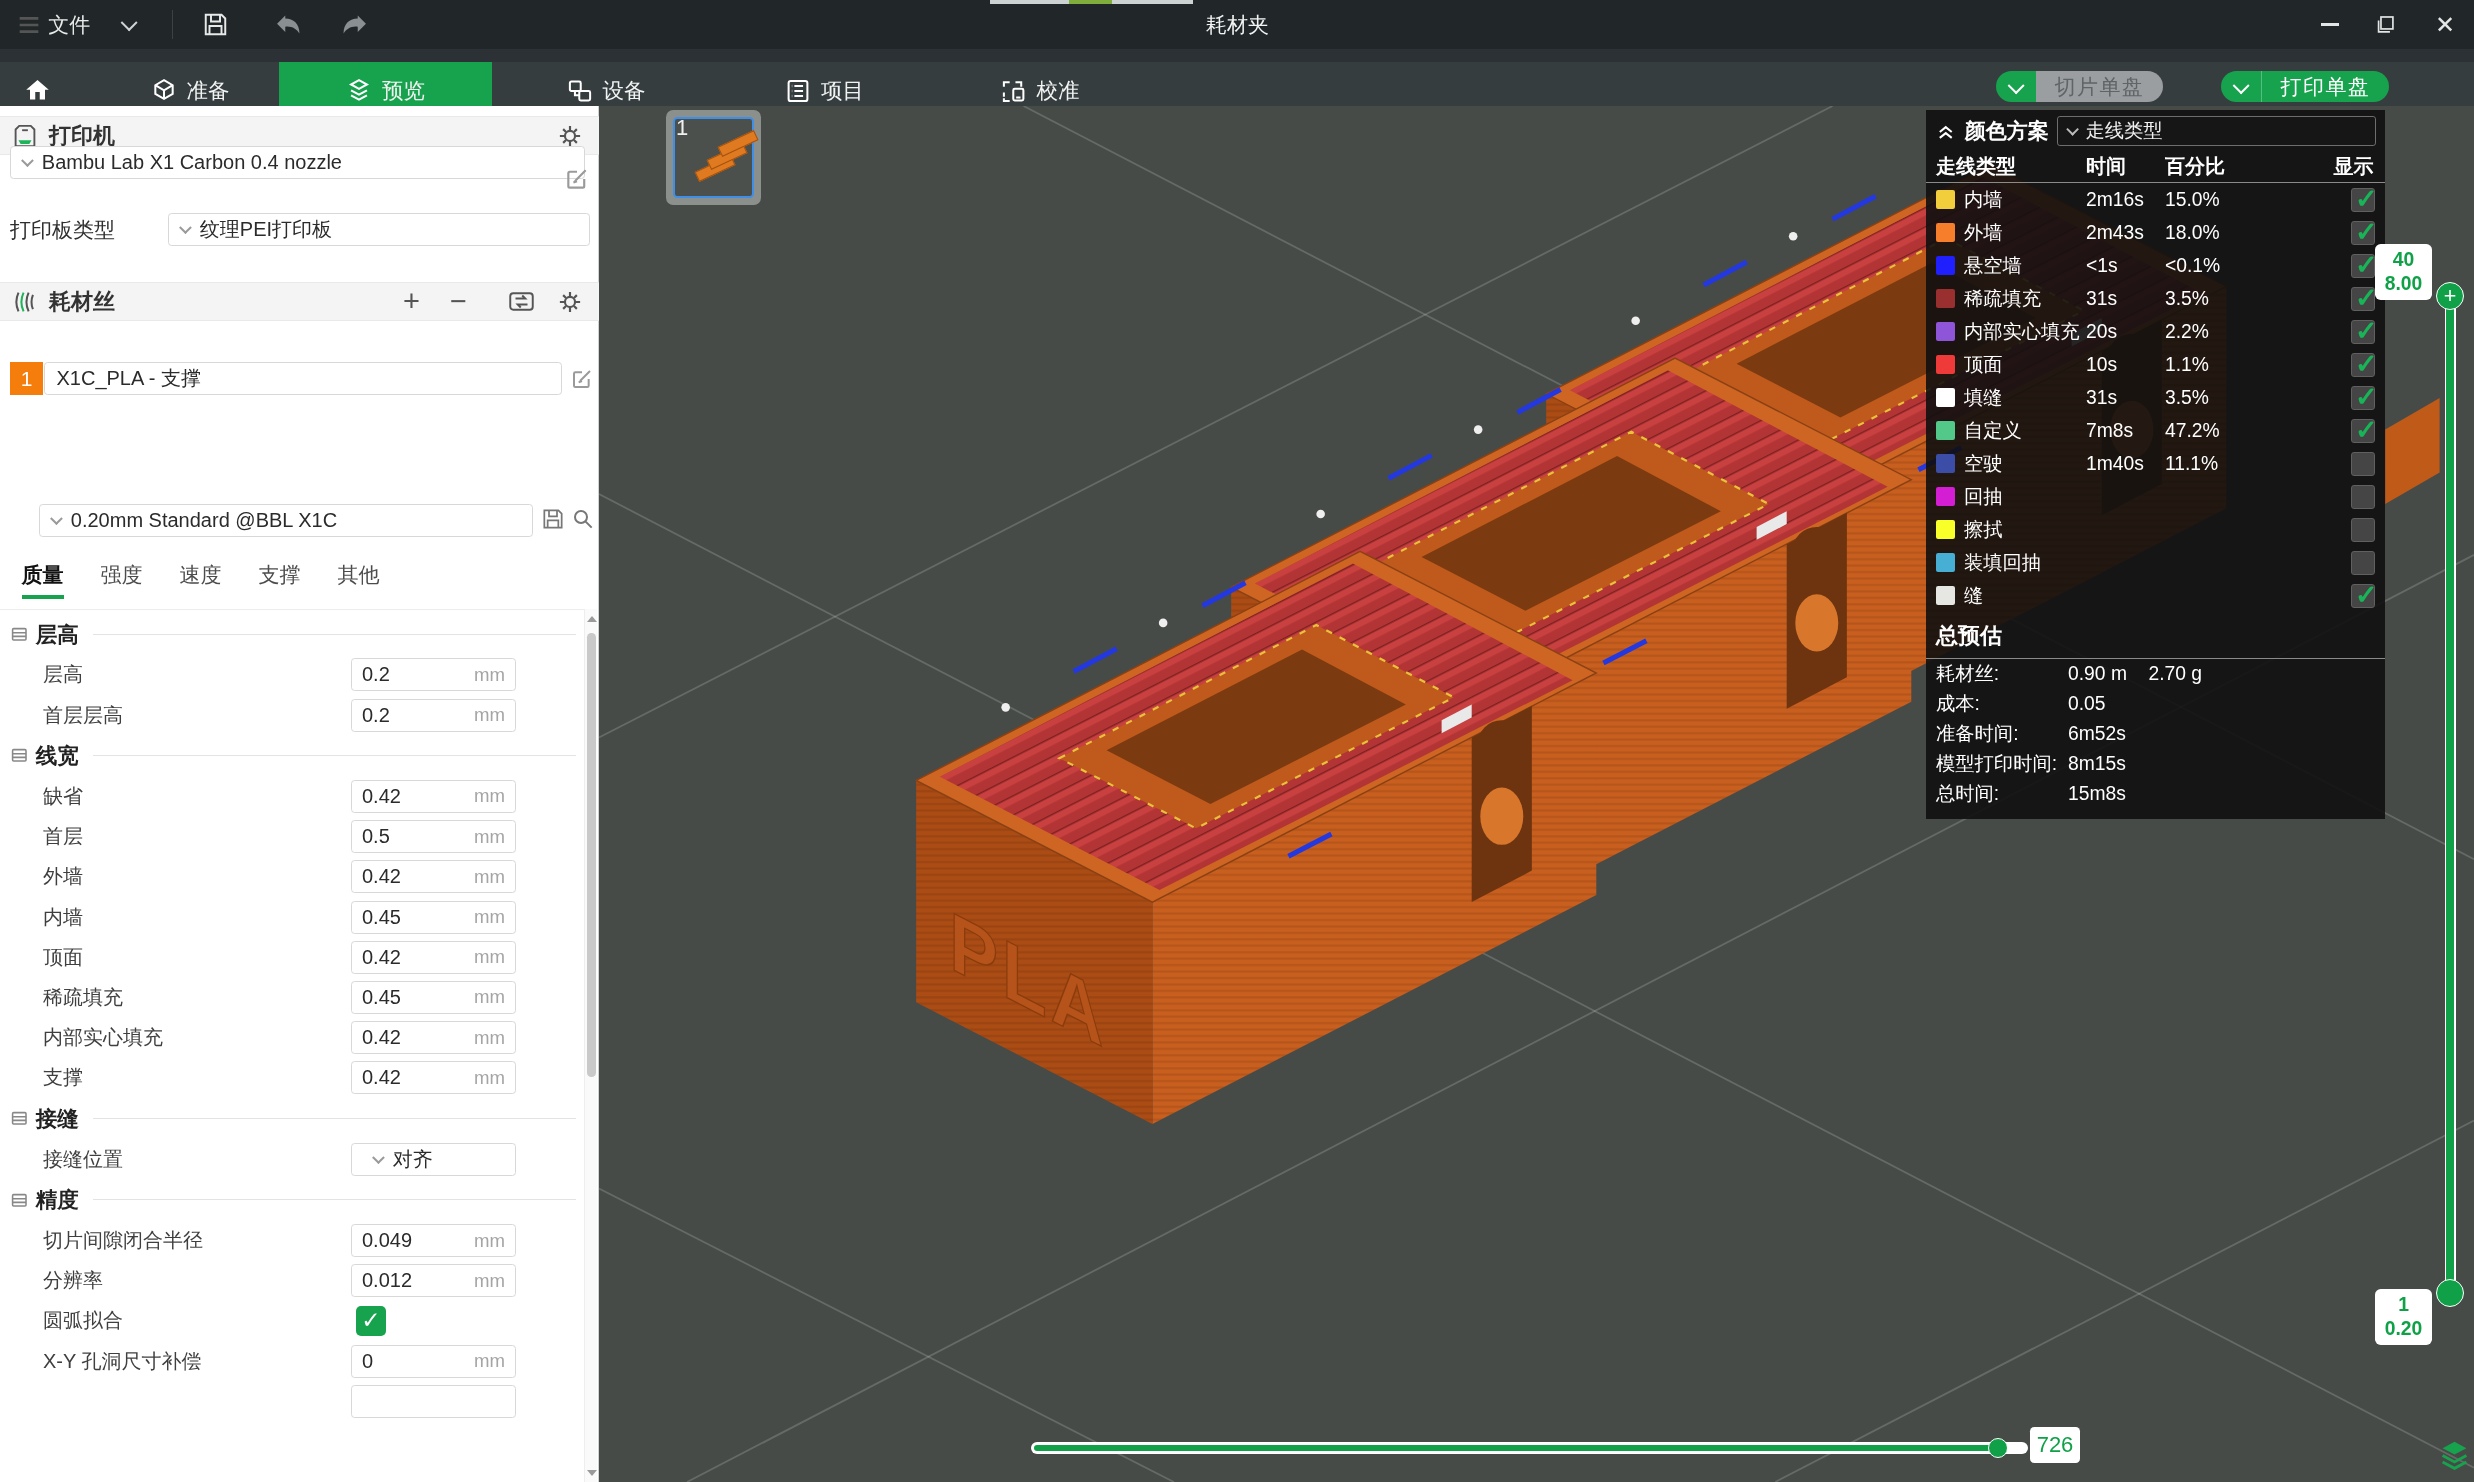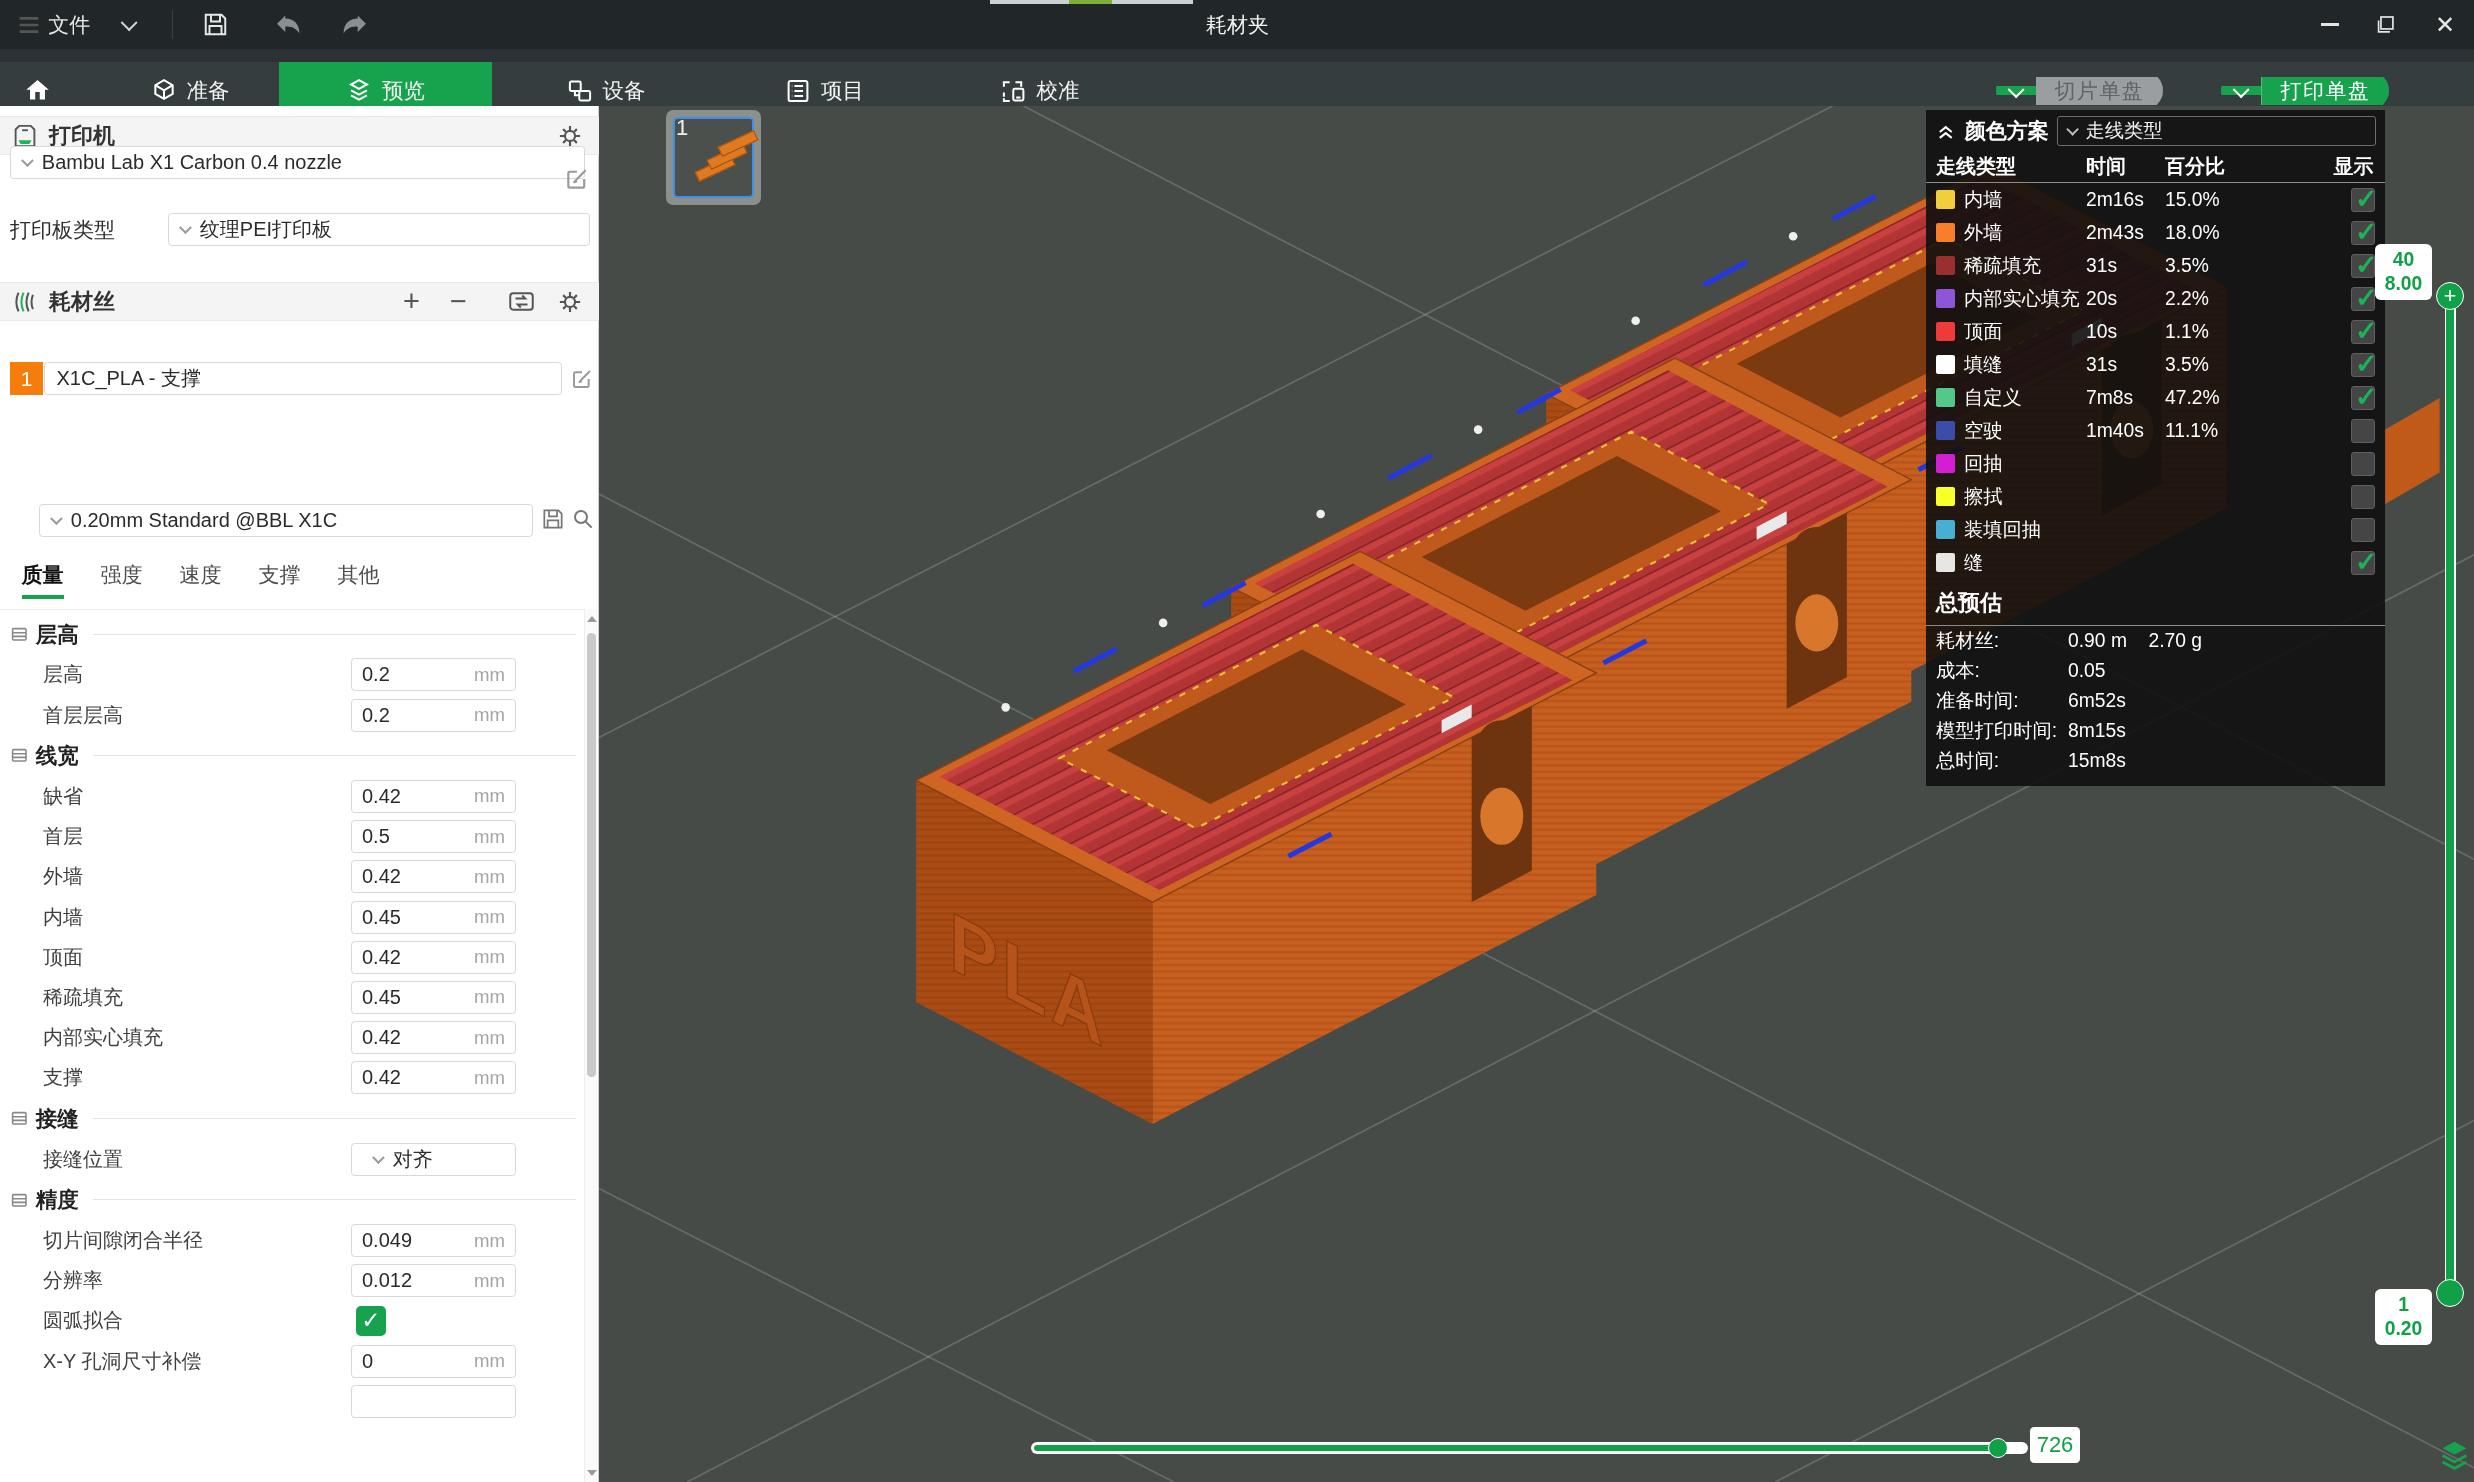--- a/index.html
+++ b/index.html
@@ -14,21 +14,21 @@
   .menu-label { font-size:21px; }
   .tb-divider { position:absolute; left:172px; top:10px; width:1.4px; height:29px; background:#3a4245; }
   .win-title { position:absolute; left:0; right:0; top:0; height:49px; display:flex; align-items:center; justify-content:center; font-size:21px; color:#f2f3f3; }
   .chev-down { width:11.5px; height:11.5px; border-left:2.1px solid #cfd4d4; border-bottom:2.1px solid #cfd4d4; transform:rotate(-45deg); margin-top:-4.3px; }
   .win-btn { position:absolute; top:0; width:46px; height:49px; display:flex; align-items:center; justify-content:center; color:#e4e6e6; }
 
   
   .tabbar { position:absolute; left:0; top:62px; width:2475px; height:57px; background:#363d3f;padding-left:28px; }
   .nav-tab { position:absolute; top:0; height:57px; display:flex; align-items:center; justify-content:center; gap:10px; color:#f2f3f3; font-size:21.5px; }
   .nav-tab.active { background:#17a24e; }
-  .pill-btn { position:absolute; top:9.3px; height:39px; border-radius:19.3px; overflow:hidden; display:flex;align-items:center; }
+  .pill-btn { position:absolute; top:9.3px; height:31px; border-radius:19.3px; overflow:hidden; display:flex; }
   .pill-chev { width:40px; display:flex; align-items:center; justify-content:center; background:#17a24e; }
   .pill-chev .chev-down { border-color:#fff; margin-top:-2.9px; }
   .pill-body { display:flex; align-items:center; justify-content:center; font-size:21px; padding:0 18.6px; letter-spacing:1.4px; }
   .pill-body.grey { background:#9b9ea0; color:#5f6466; }
   .pill-body.green { background:#17a24e; color:#fff; border-left:1.4px solid rgba(255,255,255,.28); }
 
   
   .sidepanel { position:absolute; left:0; top:106px; width:599px; height:1376px; background:#fff; border-right:0.7px solid #cfd2d2; }
   .band { position:absolute; left:0; width:599px; height:39px; background:#f4f4f4; border-top:0.7px solid #e9e9e9; border-bottom:0.7px solid #e9e9e9; display:flex; align-items:center; gap:11.5px; padding-left:11.5px; }
   .band b { font-size:22px; color:#333; font-weight:bold; }
@@ -630,20 +630,26 @@
             <span>15.0%</span>
             <span class="cbx on"></span>
           </div>
           <div class="lg-row">
             <span class="lg-name"><span class="swatch" style="background:#F77F2B"></span>外墙</span>
             <span>2m43s</span>
             <span>18.0%</span>
             <span class="cbx on"></span>
           </div>
           <div class="lg-row">
+            <span class="lg-name"><span class="swatch" style="background:#2020FE"></span>悬空墙</span>
+            <span>&lt;1s</span>
+            <span>&lt;0.1%</span>
+            <span class="cbx on"></span>
+          </div>
+          <div class="lg-row">
             <span class="lg-name"><span class="swatch" style="background:#9A2F2F"></span>稀疏填充</span>
             <span>31s</span>
             <span>3.5%</span>
             <span class="cbx on"></span>
           </div>
           <div class="lg-row">
             <span class="lg-name"><span class="swatch" style="background:#8E55D9"></span>内部实心填充</span>
             <span>20s</span>
             <span>2.2%</span>
             <span class="cbx on"></span>

